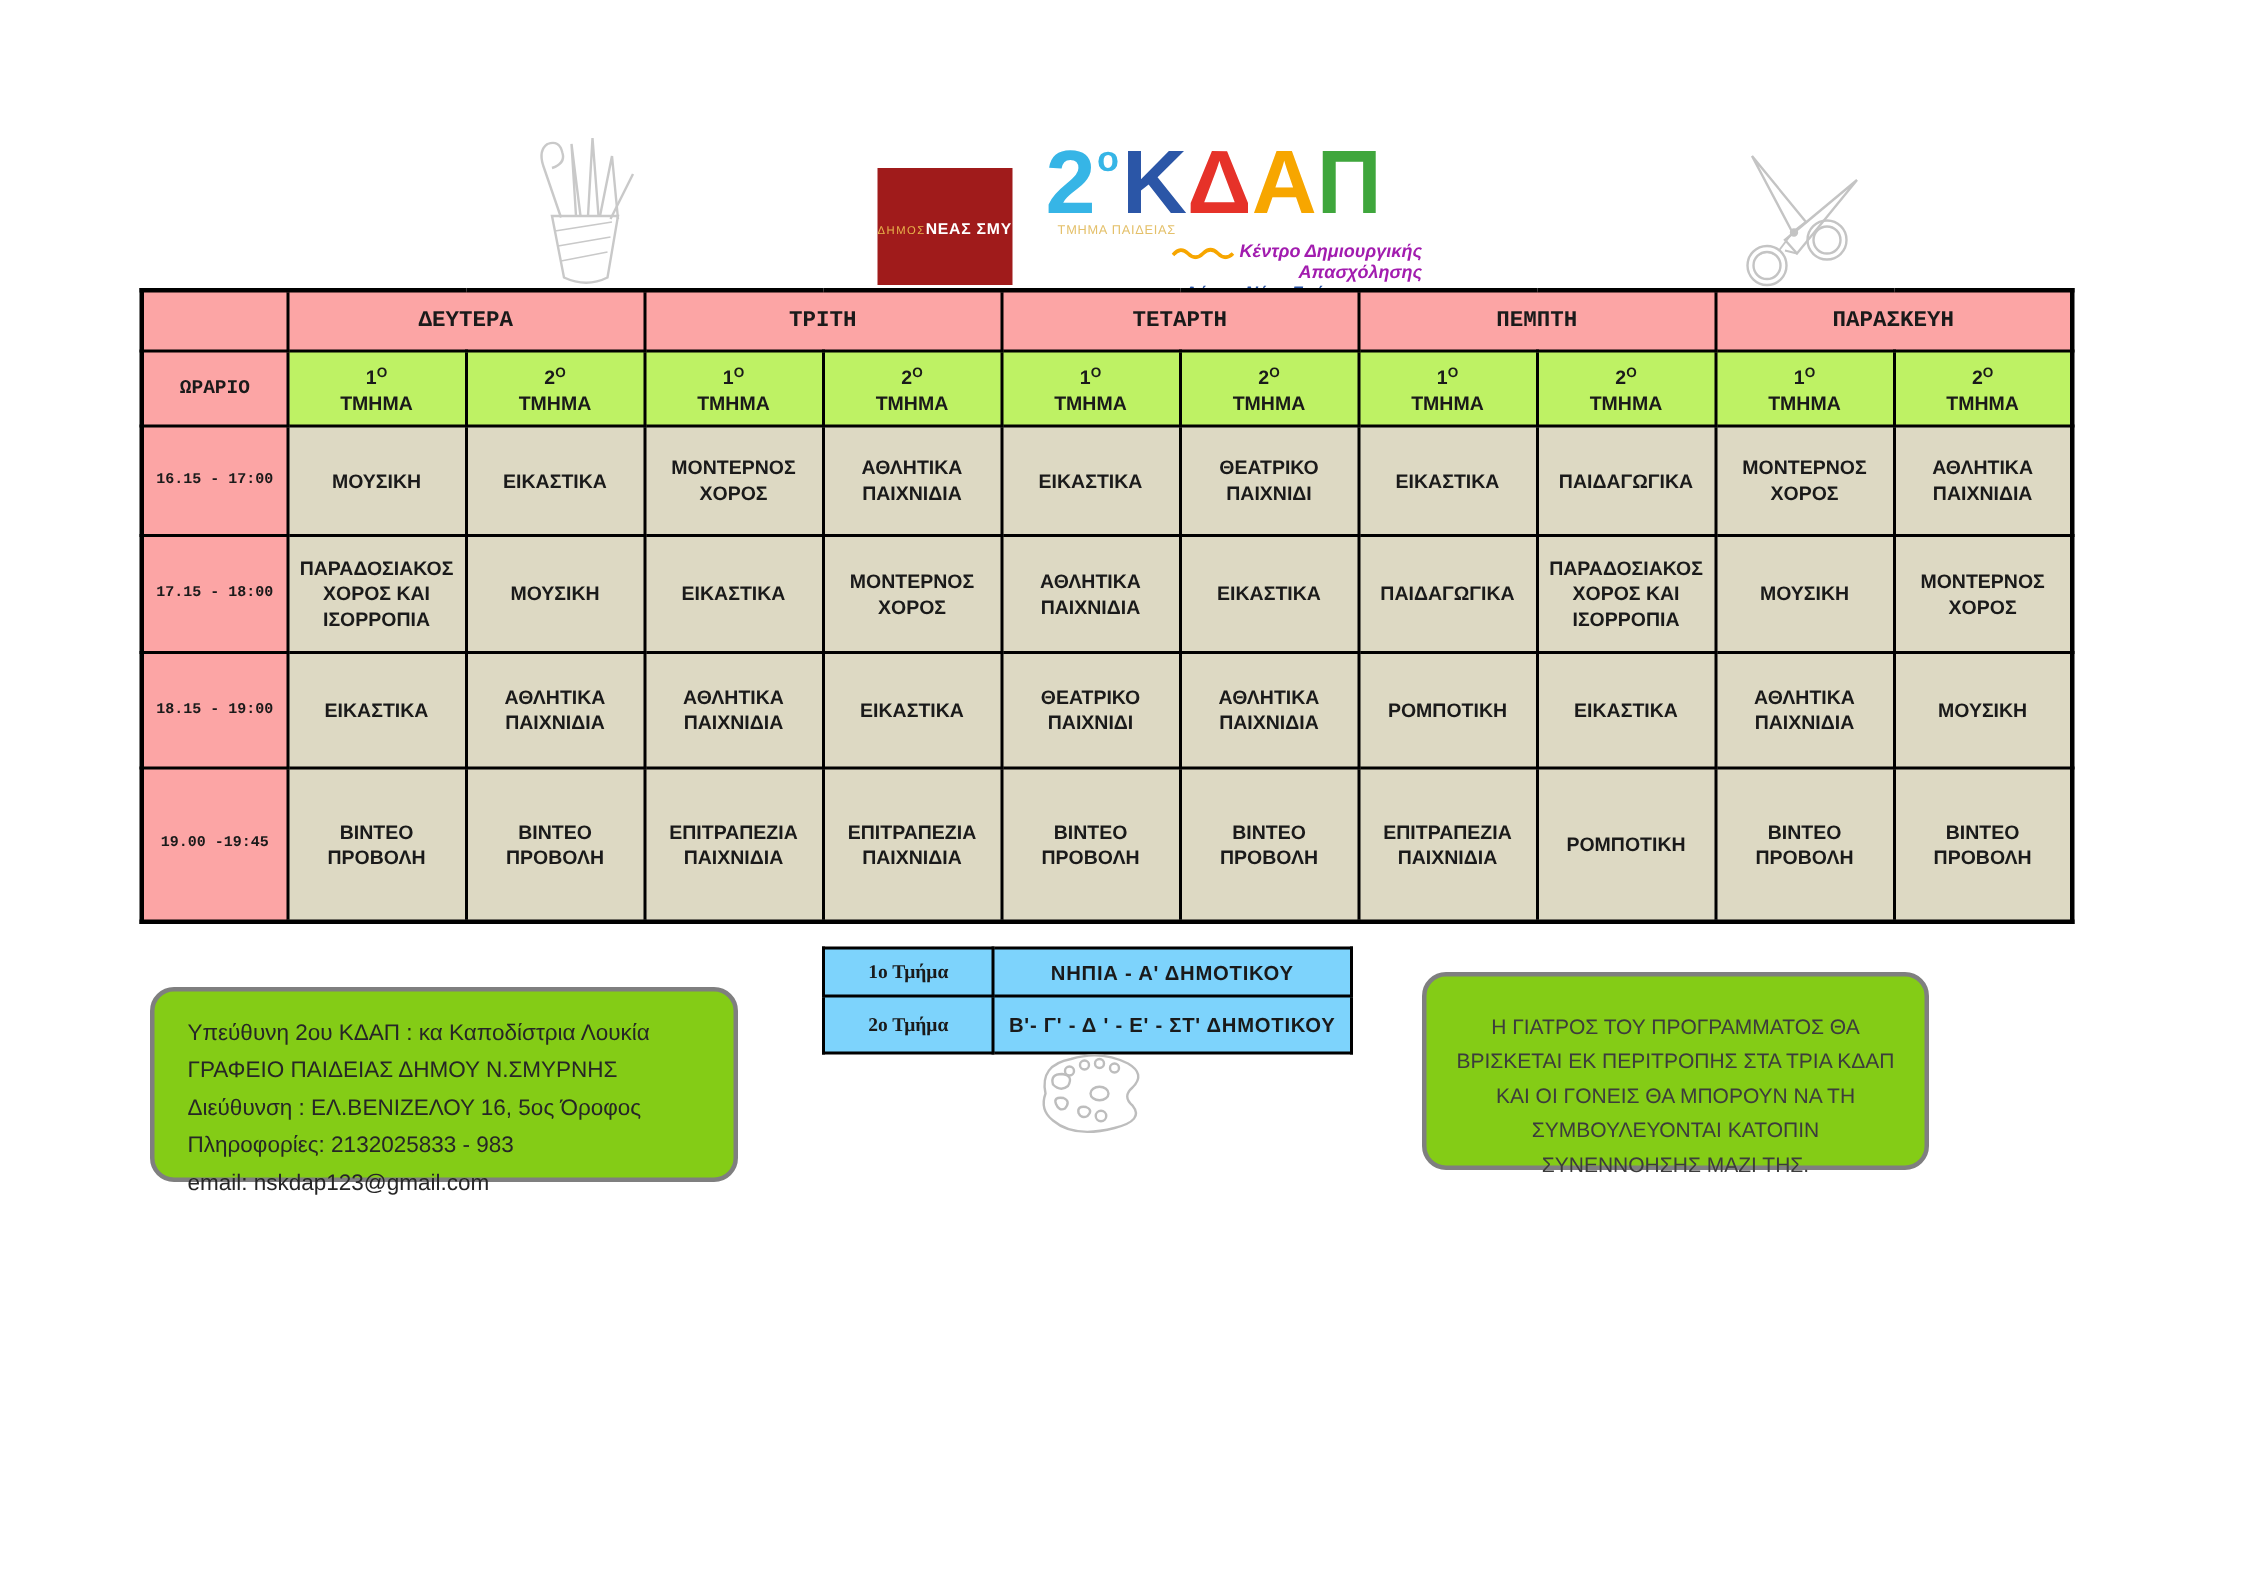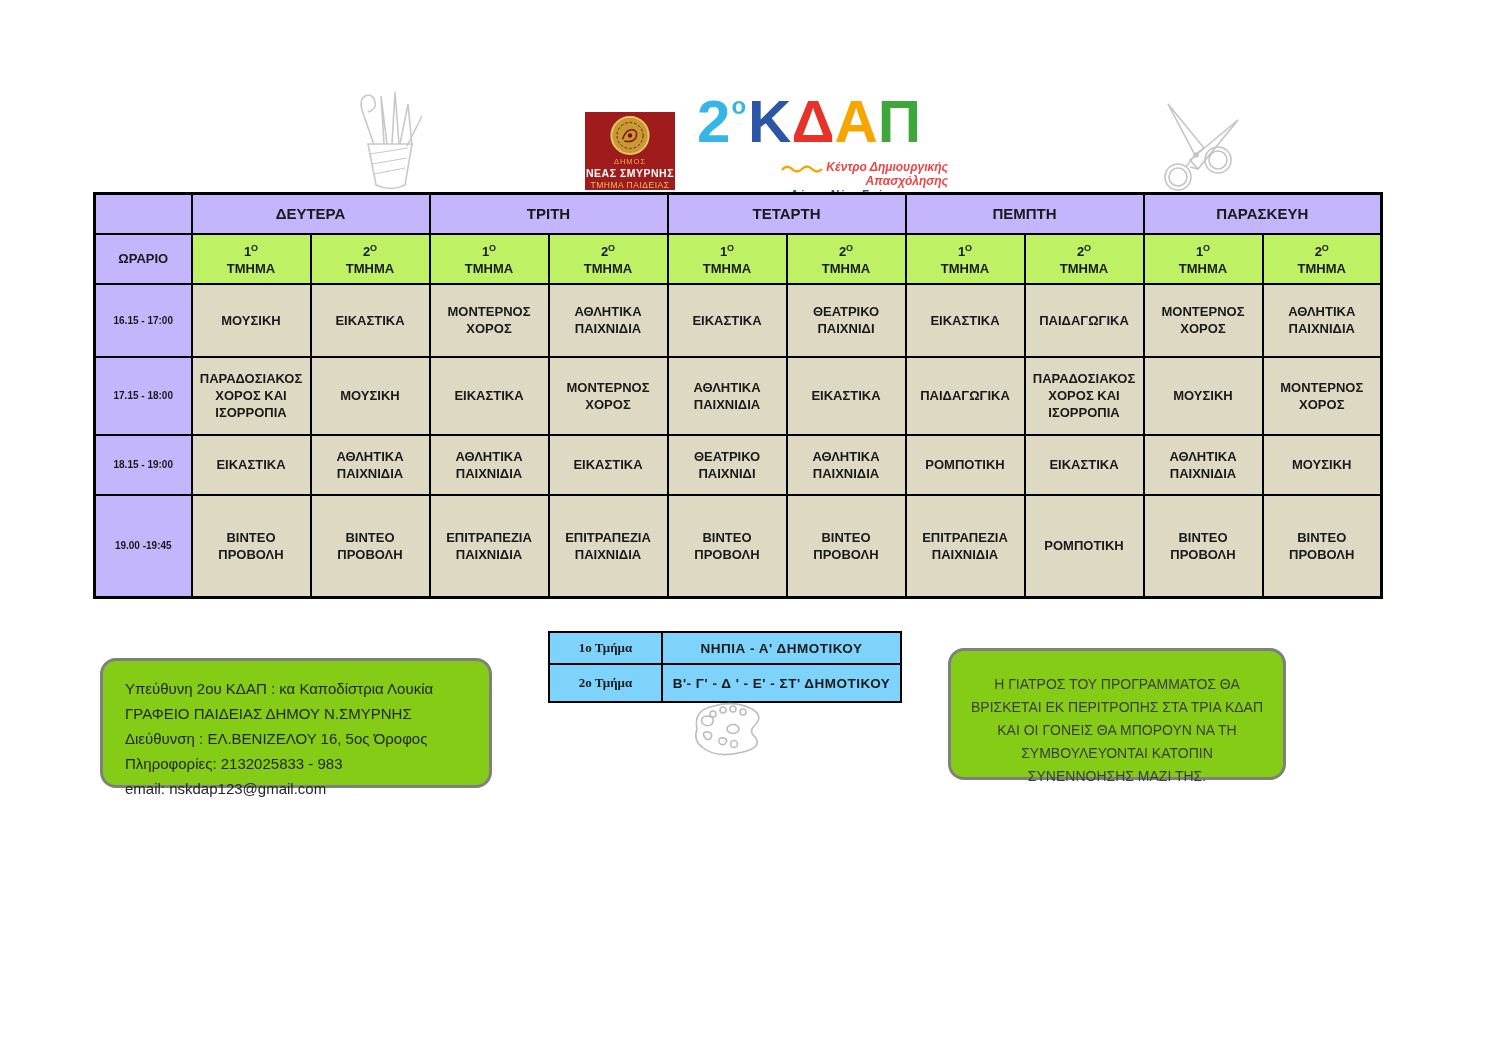--- a/index.html
+++ b/index.html
@@ -9,65 +9,65 @@
   }
   
   .sketch{position:absolute;}
   #brush-cup{left:332px;top:84px;}
   #scissors{left:1138px;top:98px;}
   #palette{left:686px;top:698px;}
 
   
   .logo{
     position:absolute;left:585px;top:112px;width:90px;height:78px;
-    background:#a01b1b;display:flex;flex-direction:column;align-items:center;
+    background:#a01b1b;display:flex;flex-direction:row;align-items:center;
     justify-content:flex-start;padding-top:3px;box-sizing:border-box;
   }
   .logo .seal{width:42px;height:42px;}
   .logo .l1{font-size:7.5px;color:#e8b34b;letter-spacing:1px;margin-top:1px;}
   .logo .l2{font-size:10.5px;color:#ffffff;font-weight:bold;letter-spacing:.5px;margin-top:1px;white-space:nowrap;}
   .logo .l3{font-size:8.5px;color:#e4c06a;letter-spacing:.5px;margin-top:1px;white-space:nowrap;}
 
   
   .title{position:absolute;left:697px;top:92px;white-space:nowrap;font-weight:800;line-height:1;}
   .title .t2{font-size:60px;color:#36b5e6;letter-spacing:1px;}
   .title .to{font-size:24px;color:#36b5e6;vertical-align:28px;font-weight:800;margin-right:2px;}
   .title .tk{font-size:60px;color:#2b56a7;}
   .title .td{font-size:60px;color:#e63229;}
   .title .ta{font-size:60px;color:#f7a600;}
   .title .tp{font-size:60px;color:#3fa63c;}
   .subtitle{
     position:absolute;left:700px;top:160px;width:248px;text-align:right;
     font-style:italic;font-weight:bold;font-size:12px;line-height:14px;
   }
-  .subtitle .s1{color:#ef4444;}
+  .subtitle .s1{color:#a21caf;}
   .subtitle .s2{color:#2b56a7;}
   .subtitle svg{vertical-align:middle;}
 
   
   table.sched{
     position:absolute;left:93px;top:192px;border-collapse:collapse;table-layout:fixed;
     border:3px solid #000;
   }
   table.sched td,table.sched th{
     border:2px solid #000;text-align:center;vertical-align:middle;
     padding:2px 3px;font-weight:bold;box-sizing:border-box;
   }
-  .c-orange{background:#c4b5fd;}
+  .c-orange{background:#fca5a5;font-family:Liberation Mono, monospace;}
   .c-olive{background:#bef264;}
   .c-cell{background:#DDD9C3;}
   tr.r-days{height:40px;}
   tr.r-days th{font-size:15px;}
   tr.r-sec{height:50px;}
   tr.r-sec th{font-size:13px;line-height:16px;}
   tr.r-sec th sup{font-size:9px;}
   th.hours{font-size:17px;}
   td.time{font-size:10px;}
   td.act{font-size:13px;line-height:17px;}
-  tr.r1{height:73px;} tr.r2{height:78px;} tr.r3{height:60px;} tr.r4{height:103px;}
+  tr.r1{height:73px;} tr.r2{height:78px;} tr.r3{height:77px;} tr.r4{height:103px;}
 
   
   .pinkbox{
     position:absolute;background:#84cc16;border:3px solid #7f7f7f;border-radius:16px;
     box-sizing:border-box;
     margin-top:21px;
   }
   #contact-box{left:100px;top:637px;width:392px;height:130px;padding:15px 10px 0 22px;}
   #contact-box .cl{font-size:15px;color:#262626;line-height:25px;white-space:nowrap;}
   #doctor-box{left:948px;top:627px;width:338px;height:132px;padding:22px 16px 0 16px;

